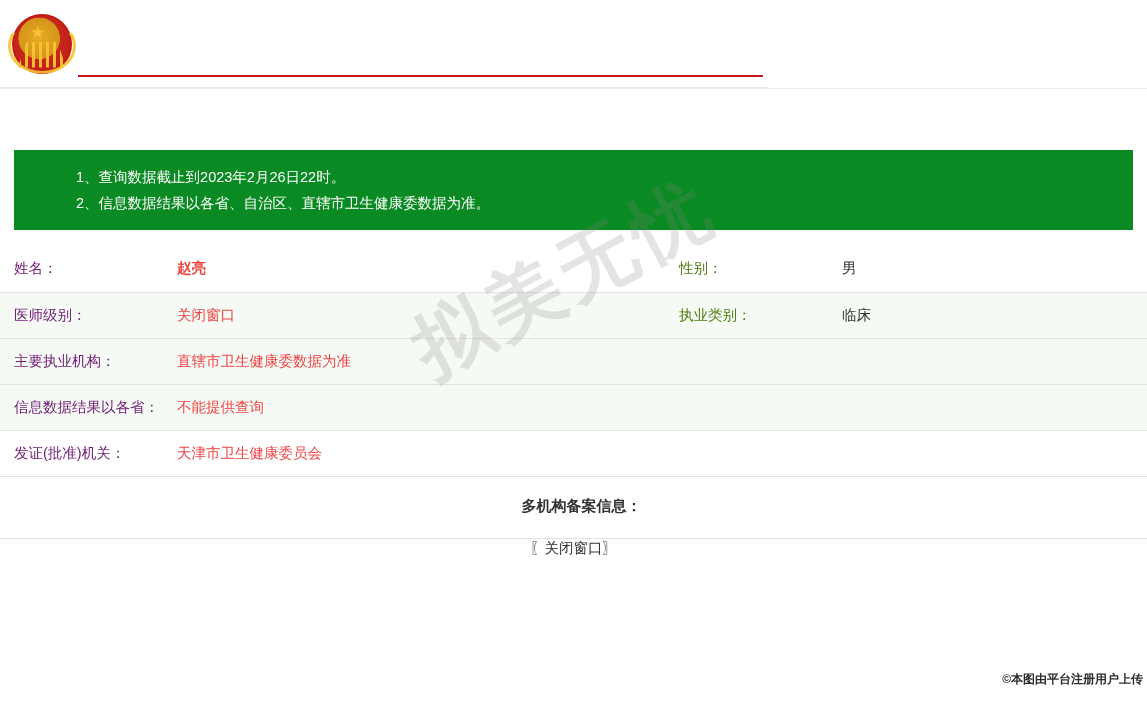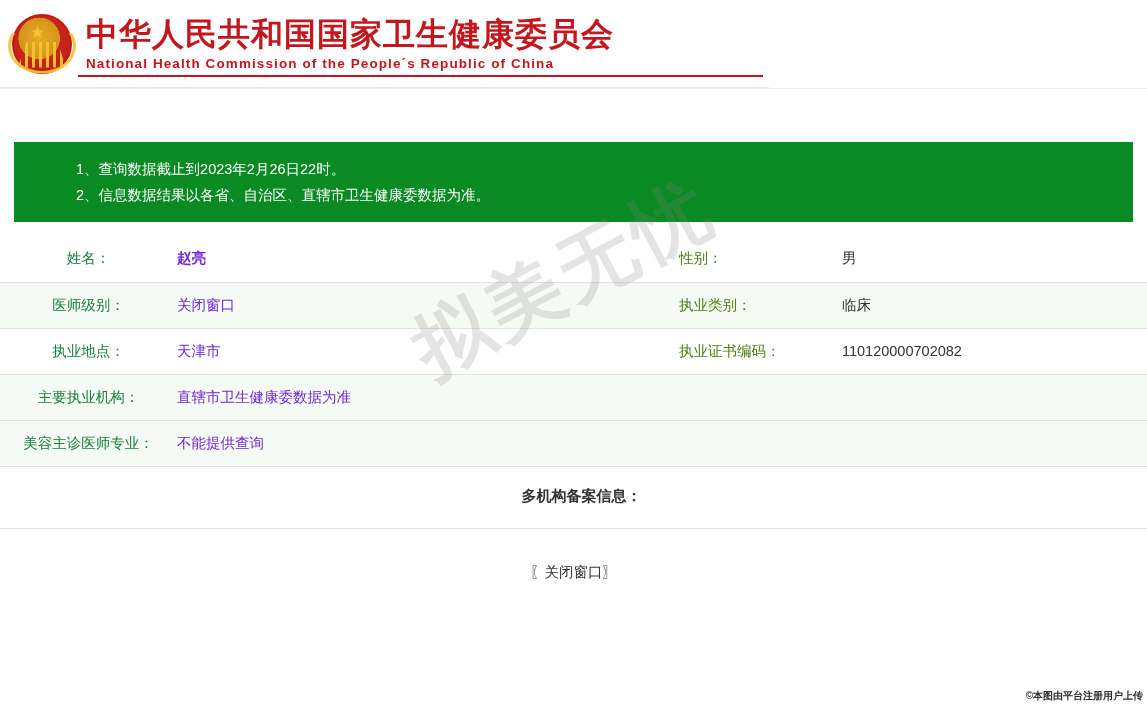--- a/index.html
+++ b/index.html
@@ -84,21 +84,21 @@
     left: 78px; right: 6px; bottom: 10px;
     height: 2px;
     background: #c4161c;
   }
 
   
   .gap { height: 46px; background: #ffffff; border-top: 1px solid #ededed; }
 
   
   .notice {
-    margin: 8px 14px;
+    margin: 16px 14px;
     background: #0a8a22;
     color: #ffffff;
     padding: 14px 6px 14px 62px;
     font-size: 14.5px;
     line-height: 26px;
   }
   .notice div { white-space: nowrap; }
 
   
   .info-table {
@@ -108,22 +108,22 @@
     font-size: 14.5px;
     color: #333;
     table-layout: fixed;
   }
   .info-table tr { border-bottom: 1px solid #e3e3e3; }
   .info-table td {
     padding: 13px 0 13px 14px;
     vertical-align: middle;
     height: 46px;
   }
-  td.label { width: 163px; color: #15803d; text-align: center; }
-  td.value { color: #6d28d9; }
+  td.label { width: 163px; color: #701a75; }
+  td.value { color: #ef4444; }
   td.label2 { width: 163px; color: #4d7c0f; }
   td.value2 { width: 163px; color: #333; }
   .name-val { font-weight: bold; color: #222; }
   .row-alt { background: #f6faf4; margin-left: 24px; }
 
   .col-a { width: 163px; }
   .col-b { width: 502px; }
   .col-c { width: 163px; }
   .col-d { width: 319px; }
 
@@ -133,65 +133,60 @@
     font-weight: bold;
     font-size: 15px;
     color: #333;
     padding: 20px 0 22px 16px;
     border-bottom: 1px solid #e3e3e3;
   }
   .close-window {
     text-align: center;
     font-size: 14.5px;
     color: #333;
-    padding-top: 34px;
   }
   .close-window a { color: #333; text-decoration: none; }
 
   
   .watermark {
     position: absolute;
     left: 400px;
     top: 228px;
     font-size: 76px;
     color: rgba(130,130,130,0.22);
     font-weight: bold;
     transform: rotate(-28deg);
     letter-spacing: 6px;
     pointer-events: none;
     user-select: none;
     white-space: nowrap;
   }
   .corner-mark {
     position: absolute;
     right: 2px;
-    bottom: 2px;
-    font-size: 10px;
+    bottom: 17px;
+    font-size: 12px;
     color: #2b2b2b;
     font-weight: bold;
     background: rgba(255,255,255,0.6);
     padding: 1px 2px;
     white-space: nowrap;
   }
 </style>
 </head>
 <body>
 
 <div class="page">
 
   <div class="header">
     <div class="emblem">
       <div class="disc"></div>
       <div class="rays"></div>
       <div class="star">★</div>
       <div class="wheat"></div>
-    </div>
-    <div class="header-text">
-      <div class="title-cn">中华人民共和国国家卫生健康委员会</div>
-      <div class="title-en">National Health Commission of the People´s Republic of China</div>
     </div>
     <div class="header-underline"></div>
   </div>
 
   <div class="gap"></div>
 
   <div class="notice">
     <div>1、查询数据截止到2023年2月26日22时。</div>
     <div>2、信息数据结果以各省、自治区、直辖市卫生健康委数据为准。</div>
   </div>
@@ -209,33 +204,31 @@
         <td class="value name-val">赵亮</td>
         <td class="label2">性别：</td>
         <td class="value2">男</td>
       </tr>
       <tr class="row-alt">
         <td class="label">医师级别：</td>
         <td class="value">关闭窗口</td>
         <td class="label2">执业类别：</td>
         <td class="value2">临床</td>
       </tr>
-      <tr>
-        <td class="label">执业地点：</td>
-        <td class="value">天津市</td>
-        <td class="label2">执业证书编码：</td>
-        <td class="value2">110120000702082</td>
-      </tr>
       <tr class="row-alt">
         <td class="label">主要执业机构：</td>
         <td class="value" colspan="3">直辖市卫生健康委数据为准</td>
       </tr>
       <tr class="row-alt">
-        <td class="label">美容主诊医师专业：</td>
+        <td class="label">信息数据结果以各省：</td>
         <td class="value" colspan="3">不能提供查询</td>
+      </tr>
+      <tr>
+        <td class="label">发证(批准)机关：</td>
+        <td class="value" colspan="3">天津市卫生健康委员会</td>
       </tr>
     </tbody>
   </table>
 
   <div class="multi-section">多机构备案信息：</div>
 
   <div class="close-window">
     <a href="#">〖关闭窗口〗</a>
   </div>
 

